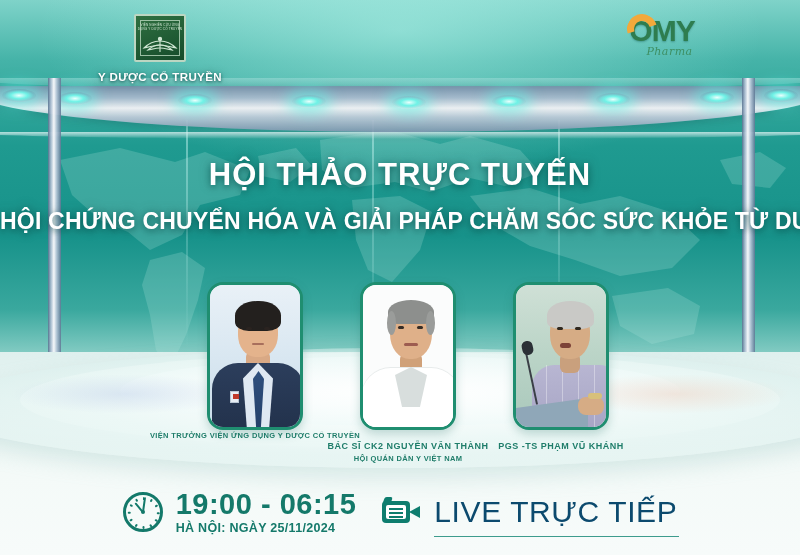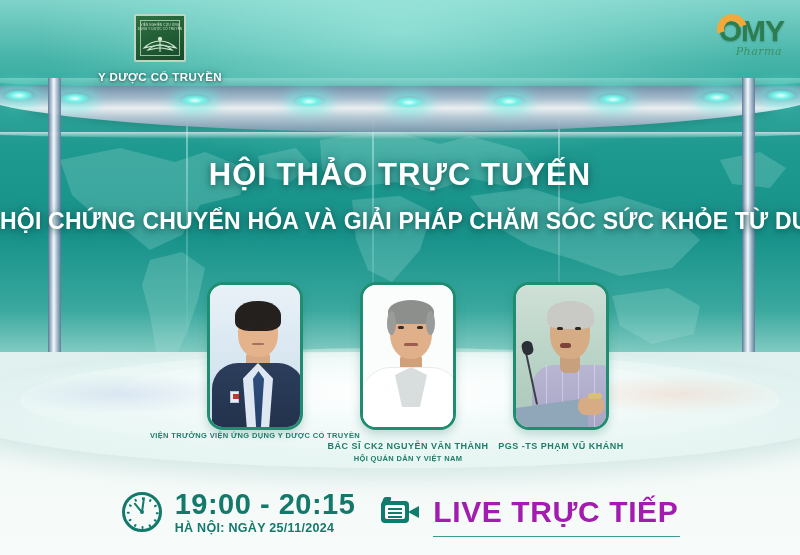--- a/index.html
+++ b/index.html
@@ -117,21 +117,21 @@
   .emblem .etxt { position:absolute; left:0; right:0; top:7px; text-align:center;
     font-size:3px; letter-spacing:.2px; color:#cfe6d2; line-height:4px; }
   .emblem svg { position:absolute; left:50%; top:20px; transform:translateX(-50%); }
 
   .hdr-title {
     color: #ffffff; font-weight: 700; font-size: 11.5px; line-height: 15px;
     letter-spacing: .4px; text-transform: uppercase;
     text-shadow: 0 1px 3px rgba(0,60,58,.75), 0 0 7px rgba(0,80,78,.5);
   }
 
-  .omy-logo { height: 46px; margin-bottom: 6px; position: relative; text-align:right; }
+  .omy-logo { height: 46px; margin-bottom: 6px; position: relative; text-align:center; }
   .omy-wrap { display:inline-block; position:relative; padding-top:2px; }
   .omy-main {
     font-size: 30px; font-weight: 700; letter-spacing: -1px;
     color: #2e7d4f; line-height: 30px;
     text-shadow: 0 1px 2px rgba(0,70,60,.35);
   }
   .omy-arc {
     position:absolute; left:-2px; top:0px; width: 30px; height: 30px;
     border: 7px solid #f2a93b; border-radius: 50%;
     border-right-color: transparent; border-bottom-color: transparent;
@@ -264,21 +264,21 @@
   .live-block { display: flex; align-items: center; gap: 12px; position: relative; }
   .cam-icon { width: 40px; height: 28px; position: relative; flex: none; }
   .cam-body { position:absolute; left:0; top:3px; width:28px; height:22px; background:#0e7d6e;
     border-radius:4px; }
   .cam-inner{ position:absolute; left:4px; top:7px; width:20px; height:14px; background:#ffffff; border-radius:2px;}
   .cam-line { position:absolute; left:7px; width:14px; height:1.6px; background:#0e7d6e;}
   .cam-lens { position:absolute; left:27px; top:8px; width:0; height:0;
     border-top:6px solid transparent; border-bottom:6px solid transparent; border-right:11px solid #0e7d6e;}
   .cam-tab  { position:absolute; left:2px; top:-1px; width:8px; height:5px; background:#0e7d6e; border-radius:2px 2px 0 0; transform:skewX(-18deg);}
   .live-text {
-    font-size: 30px; font-weight: 700; color: #a21caf; letter-spacing: .6px;
+    font-size: 30px; font-weight: 400; color: #0c4a6e; letter-spacing: .6px;
     text-transform: uppercase;
   }
   .live-underline {
     position: absolute; left: 52px; right: -2px; bottom: -8px; height: 1.5px; background: #3d9c8d;
   }
 </style>
 </head>
 <body>
 
 <div id="poster">
@@ -442,21 +442,21 @@
         <div class="tick" style="transform:rotate(210deg);"></div>
         <div class="tick" style="transform:rotate(240deg);"></div>
         <div class="tick" style="transform:rotate(270deg);"></div>
         <div class="tick" style="transform:rotate(300deg);"></div>
         <div class="tick" style="transform:rotate(330deg);"></div>
         <div class="hand-m"></div>
         <div class="hand-h"></div>
         <div class="pin"></div>
       </div>
       <div class="time-text">
-        <div class="time-range">19:00 - 20:15</div>
+        <div class="time-range">19:00 - 06:15</div>
         <div class="time-date">HÀ NỘI: NGÀY 25/11/2024</div>
       </div>
     </div>
 
     <div class="live-block">
       <div class="cam-icon">
         <div class="cam-tab"></div>
         <div class="cam-body"></div>
         <div class="cam-inner"></div>
         <div class="cam-line" style="top:10px;"></div>

